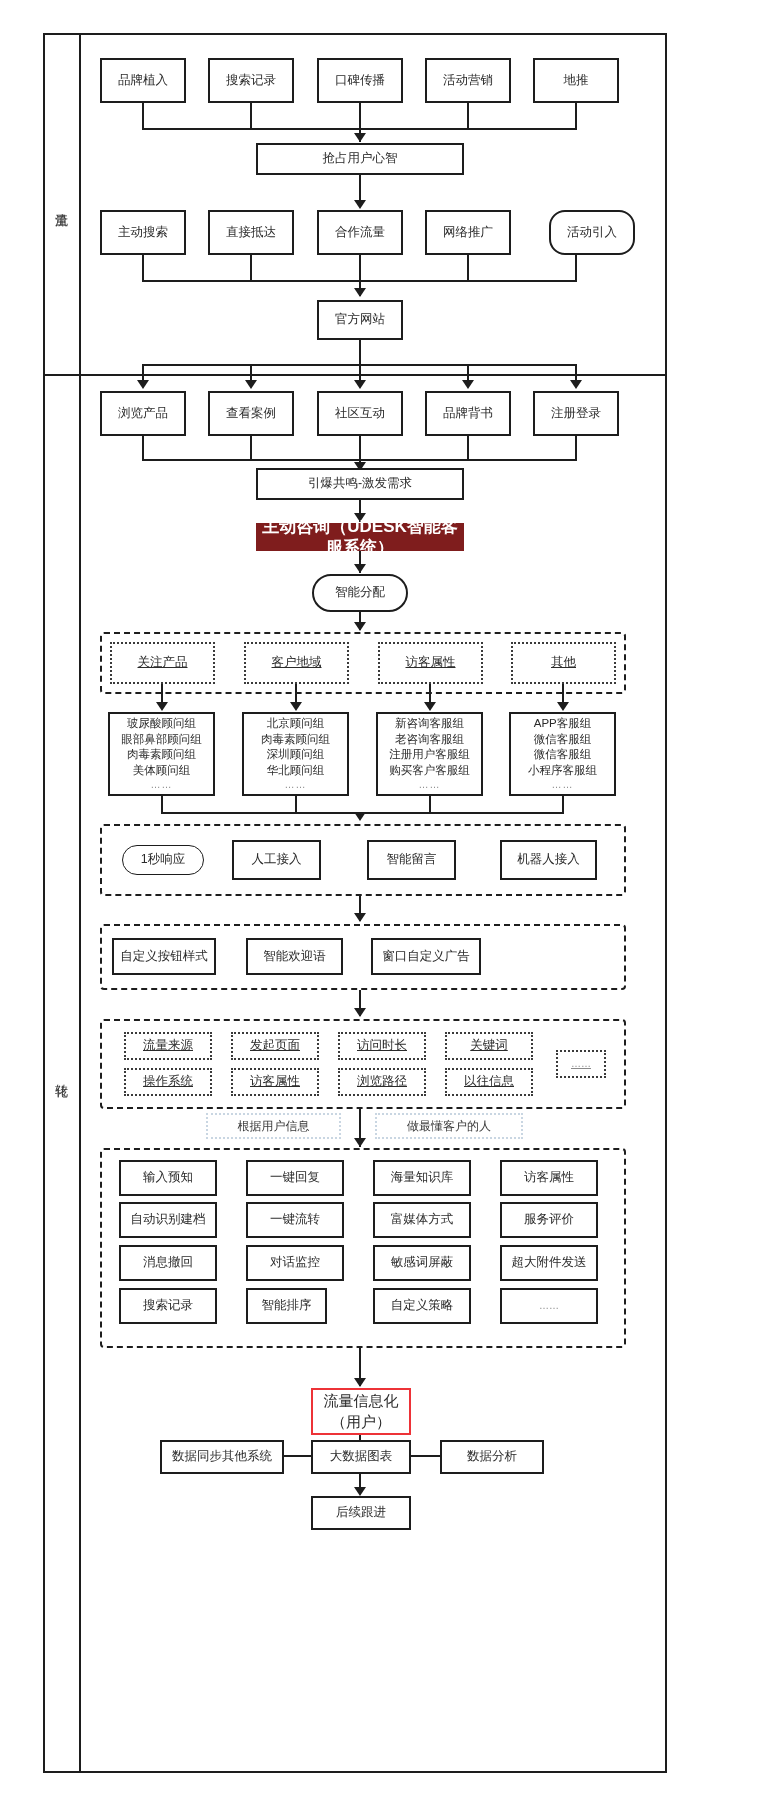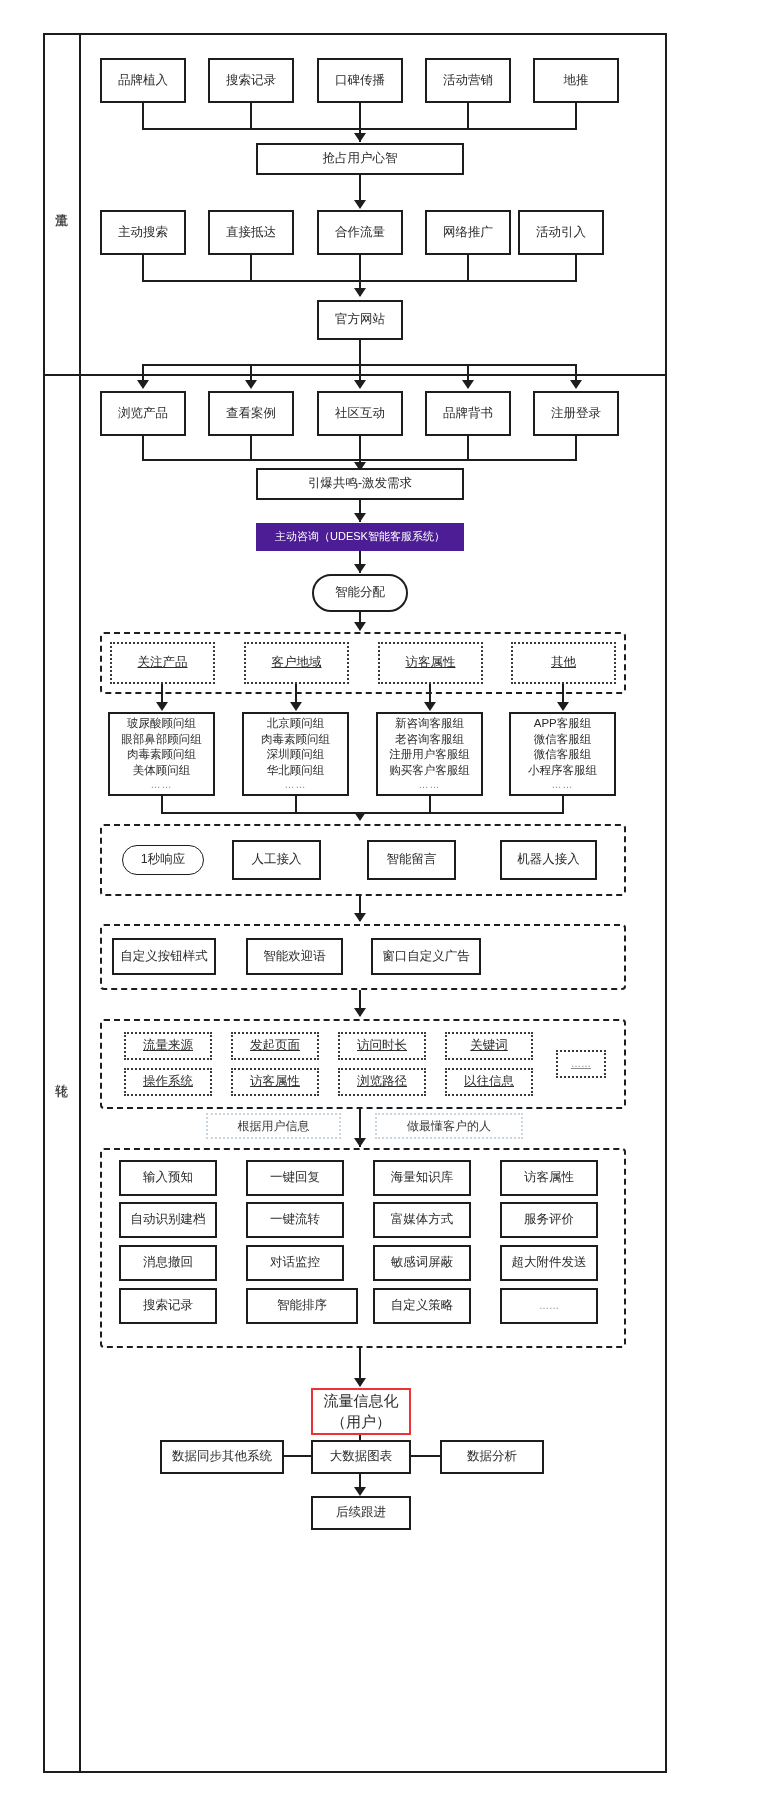--- a/index.html
+++ b/index.html
@@ -59,24 +59,25 @@
     align-items: center;
     justify-content: center;
     text-align: center;
     font-size: 12.5px;
     color: #2b2b2b;
     line-height: 1.25;
   }
   .node.thin { border-width: 1.6px; }
   .node.round { border-radius: 22px; }
   .node.blue {
-    background: #4c1d95;
+    background: #7f1d1d;
     border: none;
     color: #ffffff;
-    font-size: 11px;
+    font-size: 17px;
+    font-weight: bold;
   }
   .node.red { border: 2px solid #ed3237; }
   .node.dotted { border: 2px dotted #3a3a3a; text-decoration: underline; }
   .node.multiline {
     flex-direction: column;
     justify-content: center;
     font-size: 11.5px;
     line-height: 1.35;
   }
   .node.multiline .ell { color: #8a8a8a; font-size: 10px; letter-spacing: 1px; }
@@ -136,21 +137,21 @@
 
   <div class="node" style="left:256px;top:143px;width:208px;height:32px;">抢占用户心智</div>
 
   <div class="ln v" style="left:359px;top:175px;height:32px;"></div>
   <div class="arrow" style="left:354px;top:200px;"></div>
 
   <div class="node" style="left:100px;top:210px;width:86px;height:45px;">主动搜索</div>
   <div class="node" style="left:208px;top:210px;width:86px;height:45px;">直接抵达</div>
   <div class="node" style="left:317px;top:210px;width:86px;height:45px;">合作流量</div>
   <div class="node" style="left:425px;top:210px;width:86px;height:45px;">网络推广</div>
-  <div class="node" style="left:518px;top:210px;width:86px;height:45px;">活动引入</div>
+  <div class="node" style="left:549px;top:210px;width:86px;height:45px;border-radius:16px;">活动引入</div>
 
   <div class="ln v" style="left:142px;top:255px;height:26px;"></div>
   <div class="ln v" style="left:250px;top:255px;height:26px;"></div>
   <div class="ln v" style="left:359px;top:255px;height:26px;"></div>
   <div class="ln v" style="left:467px;top:255px;height:26px;"></div>
   <div class="ln v" style="left:575px;top:255px;height:26px;"></div>
   <div class="ln h" style="left:142px;top:280px;width:435px;"></div>
   <div class="ln v" style="left:359px;top:280px;height:16px;"></div>
   <div class="arrow" style="left:354px;top:288px;"></div>
 
@@ -296,21 +297,21 @@
   <div class="node" style="left:246px;top:1202px;width:98px;height:36px;">一键流转</div>
   <div class="node" style="left:373px;top:1202px;width:98px;height:36px;">富媒体方式</div>
   <div class="node" style="left:500px;top:1202px;width:98px;height:36px;">服务评价</div>
 
   <div class="node" style="left:119px;top:1245px;width:98px;height:36px;">消息撤回</div>
   <div class="node" style="left:246px;top:1245px;width:98px;height:36px;">对话监控</div>
   <div class="node" style="left:373px;top:1245px;width:98px;height:36px;">敏感词屏蔽</div>
   <div class="node" style="left:500px;top:1245px;width:98px;height:36px;">超大附件发送</div>
 
   <div class="node" style="left:119px;top:1288px;width:98px;height:36px;">搜索记录</div>
-  <div class="node" style="left:246px;top:1288px;width:112px;height:36px;">智能排序</div>
+  <div class="node" style="left:246px;top:1288px;width:81px;height:36px;">智能排序</div>
   <div class="node" style="left:373px;top:1288px;width:98px;height:36px;">自定义策略</div>
   <div class="node" style="left:500px;top:1288px;width:98px;height:36px;color:#8a8a8a;font-size:10px;">……</div>
 
   <div class="ln v" style="left:359px;top:1348px;height:38px;"></div>
   <div class="arrow" style="left:354px;top:1378px;"></div>
 
   <div class="node red multiline" style="left:311px;top:1388px;width:100px;height:47px;font-size:15px;">
     <span>流量信息化</span>
     <span>（用户）</span>
   </div>

